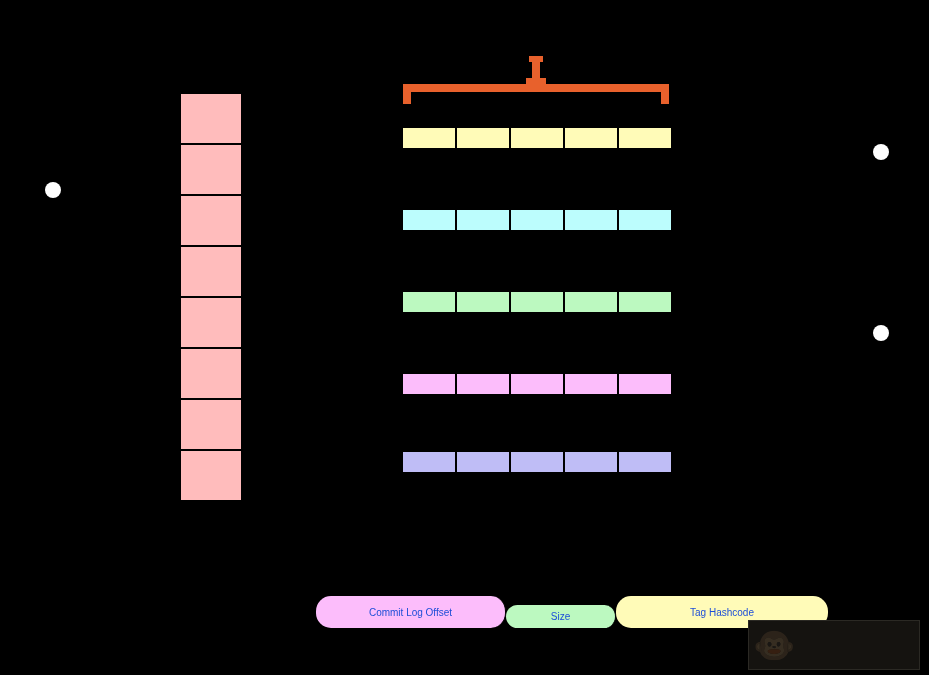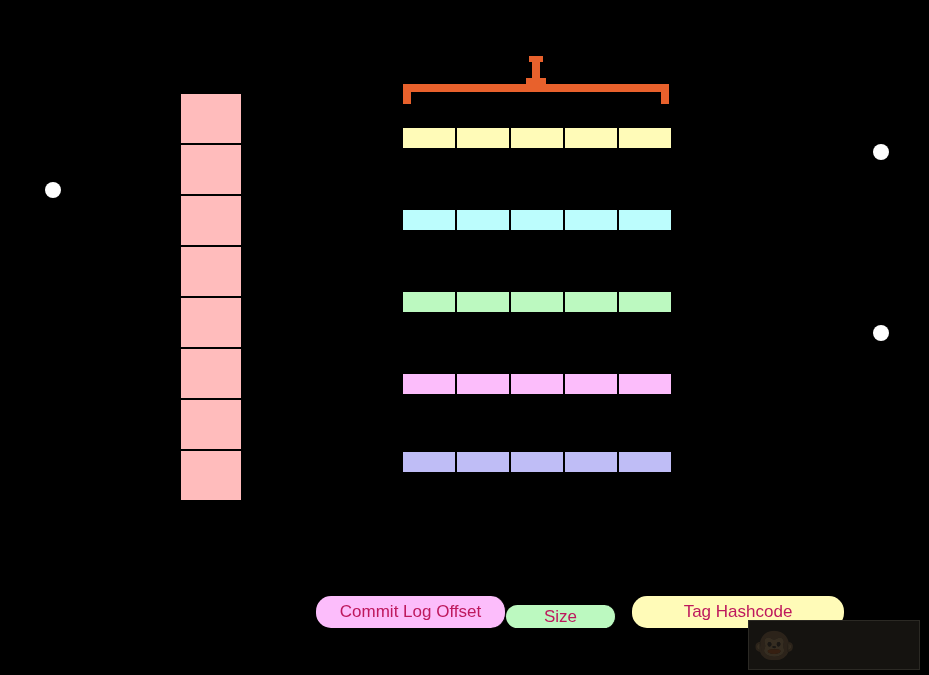--- a/index.html
+++ b/index.html
@@ -125,22 +125,22 @@
     top: 595px;
     height: 32px;
     display: flex;
     border: 1px solid #000000;
     box-sizing: content-box;
   }
   .legend-item {
     display: flex;
     align-items: center;
     justify-content: center;
-    font-size: 17px;
-    color: #be185d;
+    font-size: 10px;
+    color: #1d4ed8;
     border-right: 1px solid #000000;
     box-sizing: border-box;
     white-space: nowrap;
     border-radius: 15px;
   }
   .legend-item:last-child { border-right: none; }
 
   
   .overlay-panel {
     position: absolute;
@@ -231,20 +231,20 @@
 
   <div id="markers">
       <div class="dot" style="left: 45px; top: 182px; background: rgb(255, 255, 255);"></div>
       <div class="dot" style="left: 873px; top: 144px; background: rgb(255, 255, 255);"></div>
       <div class="dot" style="left: 873px; top: 325px; background: rgb(255, 255, 255);"></div>
     </div>
 
   <div class="legend" id="legend">
       <div class="legend-item" style="background: rgb(252, 189, 251); width: 190px;">Commit Log Offset</div>
       <div class="legend-item" style="background: rgb(188, 249, 192); width: 110px; margin-top: 9px;">Size</div>
-      <div class="legend-item" style="background: rgb(255, 251, 184); width: 212px; margin-left: 16px;">Tag Hashcode</div>
+      <div class="legend-item" style="background: rgb(255, 251, 184); width: 212px;">Tag Hashcode</div>
     </div>
 
   <div class="overlay-panel">
     <div class="overlay-avatar">🐵</div>
   </div>
 
 </div>
 
 </body></html>

